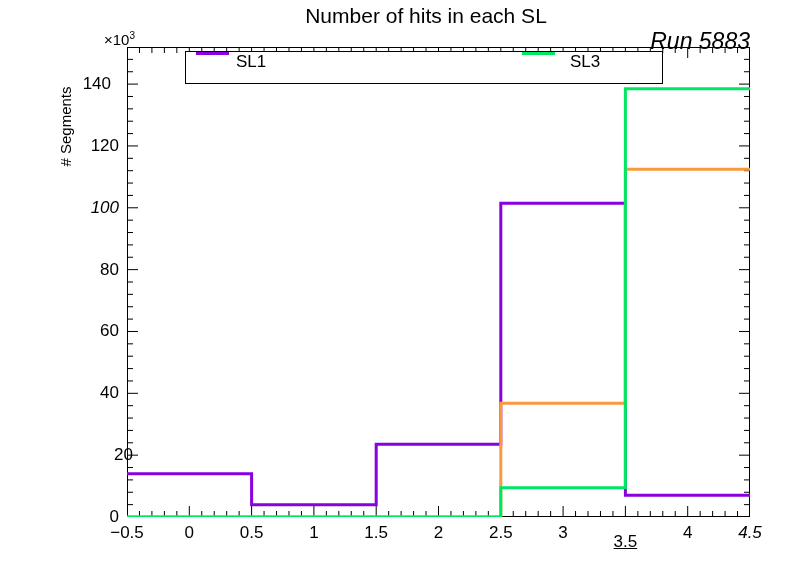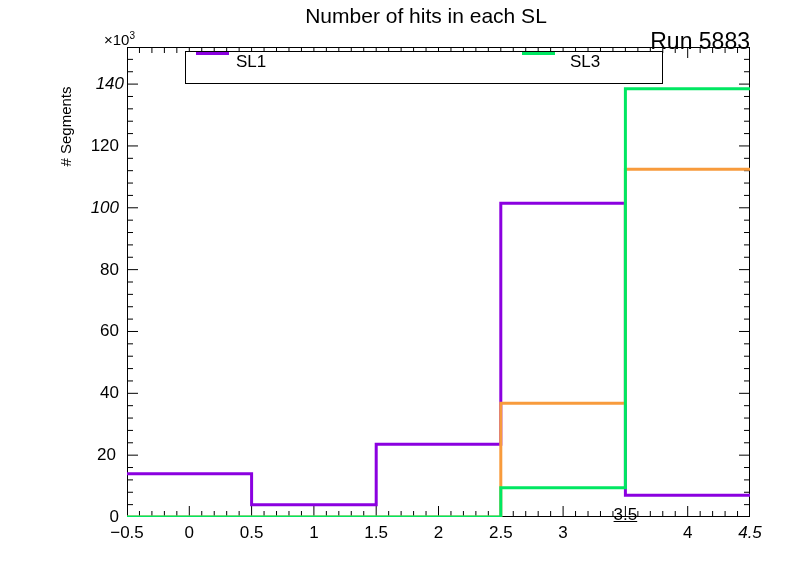--- a/index.html
+++ b/index.html
@@ -32,20 +32,21 @@
     font-size: 21px;
     letter-spacing: 0px;
     white-space: nowrap;
   }
   .run-label {
     position: absolute;
     right: 74px;
     top: 28px;
     font-size: 23px;
     white-space: nowrap;
+    font-style: italic;
   }
 
   
   .y-axis-title {
     position: absolute;
     left: -48px;
     top: 118px;
     width: 170px;
     text-align: center;
     font-size: 15px;
@@ -331,36 +332,36 @@
           <line x1="623" y1="0" x2="623" y2="11" stroke="#000" stroke-width="1"></line>
         </g>
         <path d="M 0.00 426.71 L 124.60 426.71 L 124.60 457.63 L 249.20 457.63 L 249.20 397.34 L 373.80 397.34 L 373.80 156.15 L 498.40 156.15 L 498.40 448.36 L 623.00 448.36" fill="none" stroke="#8B00E0" stroke-width="3" stroke-linejoin="miter" stroke-linecap="butt"></path>
         <path d="M 0.00 470.00 L 124.60 470.00 L 124.60 470.00 L 249.20 470.00 L 249.20 470.00 L 373.80 470.00 L 373.80 356.21 L 498.40 356.21 L 498.40 122.14 L 623.00 122.14" fill="none" stroke="#F89B3C" stroke-width="3" stroke-linejoin="miter" stroke-linecap="butt"></path>
         <path d="M 0.00 470.00 L 124.60 470.00 L 124.60 470.00 L 249.20 470.00 L 249.20 470.00 L 373.80 470.00 L 373.80 440.63 L 498.40 440.63 L 498.40 41.74 L 623.00 41.74" fill="none" stroke="#00E762" stroke-width="3" stroke-linejoin="miter" stroke-linecap="butt"></path>
       </svg>
   </div>
 
   <div id="tick-labels-layer">
       <div class="tick-label ytick-label" style="left: 31px; width: 60px; top: 517px;">0</div>
-      <div class="tick-label ytick-label" style="left: 28px; width: 60px; top: 455.158px;">20</div>
+      <div class="tick-label ytick-label" style="left: 45px; width: 60px; top: 455.158px;">20</div>
       <div class="tick-label ytick-label" style="left: 31px; width: 60px; top: 393.316px;">40</div>
       <div class="tick-label ytick-label" style="left: 31px; width: 60px; top: 331.474px;">60</div>
       <div class="tick-label ytick-label" style="left: 31px; width: 60px; top: 269.632px;">80</div>
       <div class="tick-label ytick-label" style="left: 31px; width: 60px; top: 207.789px; font-style: italic;">100</div>
       <div class="tick-label ytick-label" style="left: 31px; width: 60px; top: 145.947px;">120</div>
-      <div class="tick-label ytick-label" style="left: 36px; width: 60px; top: 84.1053px; font-style: italic;">140</div>
+      <div class="tick-label ytick-label" style="left: 23px; width: 60px; top: 84.1053px;">140</div>
       <div class="tick-label xtick-label" style="left: 99px; top: 523px;">−0.5</div>
       <div class="tick-label xtick-label" style="left: 161.3px; top: 523px;">0</div>
       <div class="tick-label xtick-label" style="left: 223.6px; top: 523px;">0.5</div>
       <div class="tick-label xtick-label" style="left: 285.9px; top: 523px;">1</div>
       <div class="tick-label xtick-label" style="left: 348.2px; top: 523px;">1.5</div>
       <div class="tick-label xtick-label" style="left: 410.5px; top: 523px;">2</div>
       <div class="tick-label xtick-label" style="left: 472.8px; top: 523px;">2.5</div>
       <div class="tick-label xtick-label" style="left: 535.1px; top: 523px;">3</div>
-      <div class="tick-label xtick-label" style="left: 597.4px; top: 505px; text-decoration: underline;">3.5</div>
+      <div class="tick-label xtick-label" style="left: 597.4px; top: 532px; text-decoration: underline;">3.5</div>
       <div class="tick-label xtick-label" style="left: 659.7px; top: 523px;">4</div>
       <div class="tick-label xtick-label" style="left: 722px; top: 523px; font-style: italic;">4.5</div>
     </div>
 
   <div id="legend">
       <div class="legend-entry" style="left: 10px;">
         <div class="legend-swatch" style="background: rgb(139, 0, 224);"></div>
         <span class="legend-text">SL1</span>
       </div>
       <div class="legend-entry" style="left: 336px; gap: 8px;">

